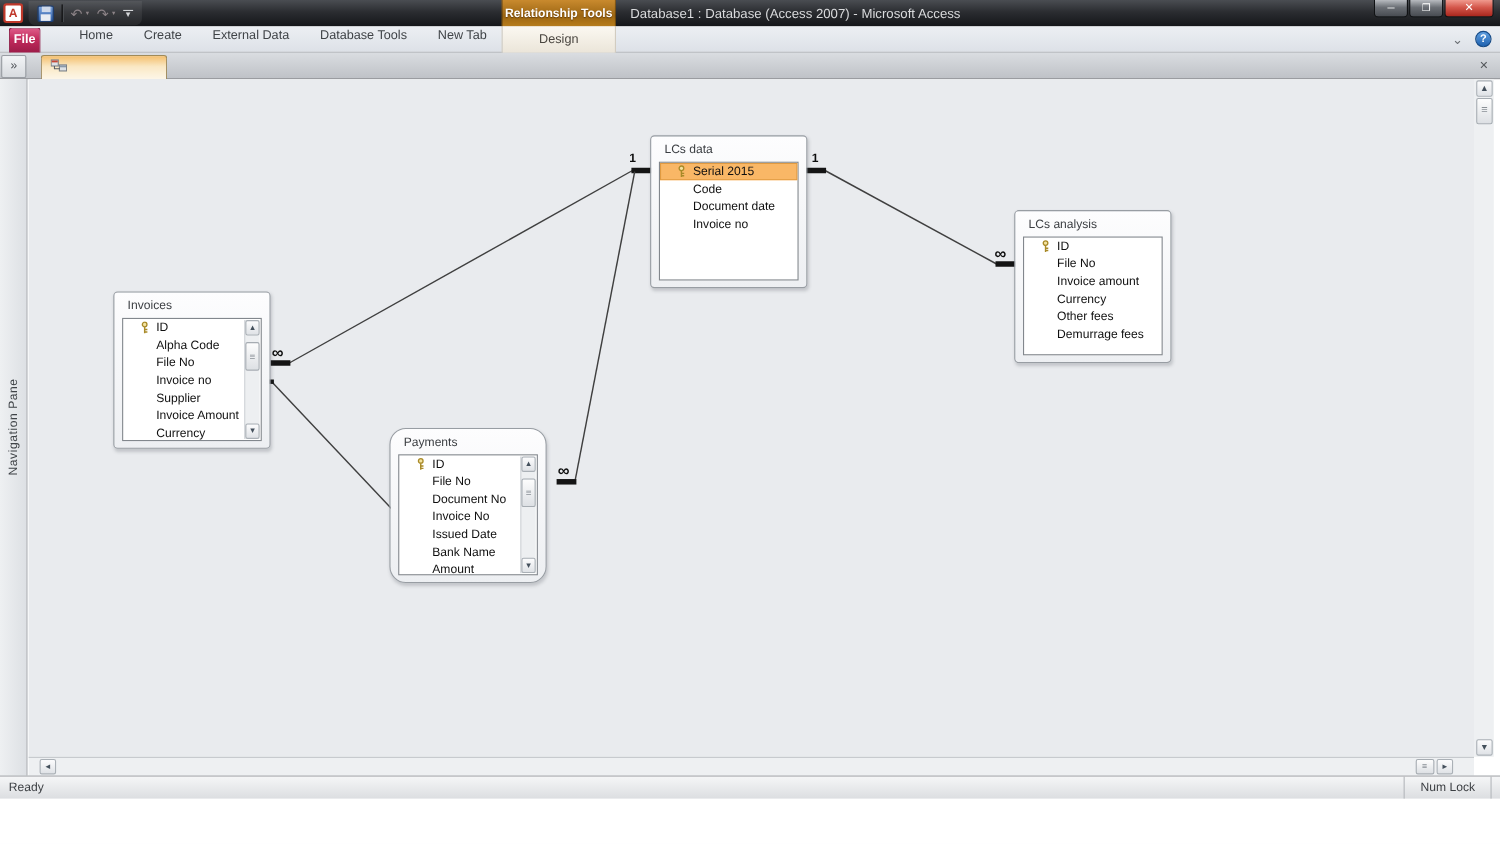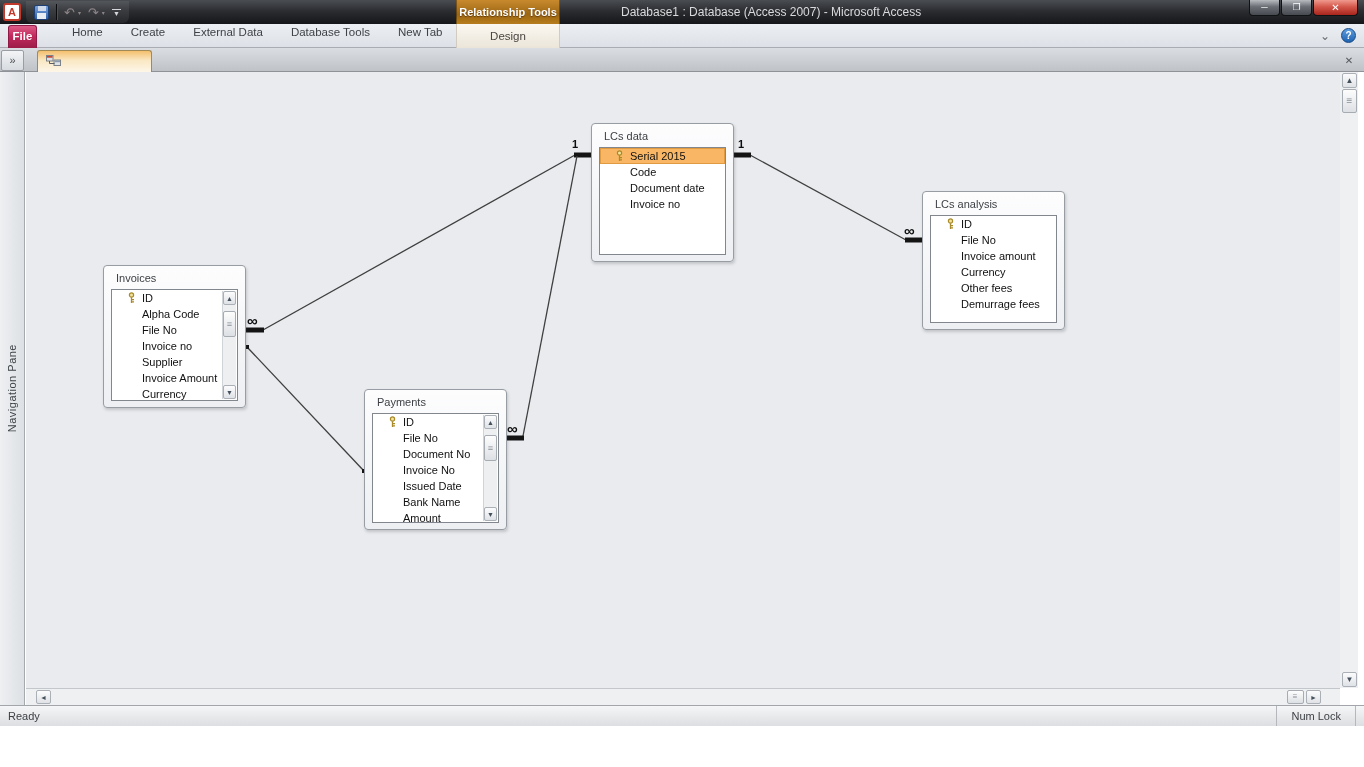--- a/index.html
+++ b/index.html
@@ -21,21 +21,21 @@
   .saveicon::before { content:""; position:absolute; left:3px; top:0; width:8px; height:5px; background:#cfd9ea; }
   .saveicon::after { content:""; position:absolute; left:2px; bottom:0; width:9px; height:6px; background:#e8ecf2; }
   .qat .ghost { color:#8d8488; font-size:13px; line-height:13px; }
   .qat .mini { color:#8d8488; font-size:6px; margin-left:-4px; }
   .qat .custom { display:flex; flex-direction:column; align-items:center; color:#d4d6d9; font-size:7px; line-height:4px; }
   .qat .custom .bar { width:9px; height:1px; background:#d4d6d9; margin-bottom:2px; }
   .ctx-head { position:absolute; left:456px; top:0; width:104px; height:36px; text-align:center;
     line-height:24px; font-size:11px; font-weight:bold; color:#fff; text-shadow:0 1px 1px rgba(60,30,0,.6);
     background:linear-gradient(180deg,#c98a2e 0%,#9c6613 40%,#b17718 60%,#d09a44 100%);
     border-left:1px solid rgba(0,0,0,.35); border-right:1px solid rgba(0,0,0,.35); }
-  .wtitle { position:absolute; left:573px; top:0; height:24px; line-height:24px; color:#d9dadc; font-size:12px;margin-left:48px; }
+  .wtitle { position:absolute; left:573px; top:0; height:24px; line-height:24px; color:#d9dadc; font-size:12px; }
   .winbtns { position:absolute; right:6px; top:0; display:flex; }
   .winbtn { height:16px; border:1px solid #101214; border-top:none; border-radius:0 0 4px 4px;
     color:#fff; font-size:9px; text-align:center; line-height:15px;
     background:linear-gradient(#b8bbc0,#6a6e74 45%,#474b51); margin-left:1px; }
   .winbtn.min,.winbtn.rest { width:31px; }
   .winbtn.close { width:45px; background:linear-gradient(#f09a8e,#d4574b 45%,#a8251c); font-size:10px; }
 
   
   .tabrow { position:absolute; left:0; top:24px; width:1364px; height:24px;
     background:linear-gradient(180deg,#eceff3,#dde1e7); border-bottom:1px solid #a9acb2; }
@@ -90,21 +90,21 @@
   .fieldscroll { position:absolute; top:1px; right:1px; bottom:1px; width:14px;
     background:#edeff1; border-left:1px solid #d0d3d7; }
   .sb-btn { position:absolute; left:0; width:13px; height:14px; background:linear-gradient(#fcfcfd,#dfe2e6);
     border:1px solid #aab0b6; border-radius:2px; color:#44505c; font-size:7px; text-align:center; line-height:13px; }
   .sb-btn.up { top:0; } .sb-btn.down { bottom:0; }
   .sb-thumb { position:absolute; left:0; top:20px; width:13px; height:26px;
     background:linear-gradient(#fdfdfd,#dde0e4); border:1px solid #a6acb2; border-radius:2px;
     color:#8a9096; font-size:9px; text-align:center; line-height:24px; }
 
   .tb-invoices { left:77px; top:193px; }   .tb-invoices .list { height:112px; }
-  .tb-payments { left:338px; top:317px; }  .tb-payments .list { height:110px; }
+  .tb-payments { left:328px; top:317px;border-radius:15px; }  .tb-payments .list { height:110px; }
   .tb-lcs-data { left:565px; top:51px; }   .tb-lcs-data .list { height:108px; }
   .tb-lcs-analysis { left:896px; top:119px; } .tb-lcs-analysis .list { height:108px; }
 
   
   .vscrollrail { position:absolute; left:1340px; top:72px; width:18px; height:616px; background:#eef0f2; }
   .vbtn { position:absolute; left:2px; width:15px; height:15px; background:linear-gradient(#fcfcfd,#dfe2e6);
     border:1px solid #aab0b6; border-radius:2px; color:#44505c; font-size:8px; text-align:center; line-height:14px; }
   .vbtn.up { top:1px; } .vbtn.down { bottom:1px; }
   .vthumb { position:absolute; left:2px; top:17px; width:15px; height:24px;
     background:linear-gradient(#fdfdfd,#dde0e4); border:1px solid #a6acb2; border-radius:2px;

